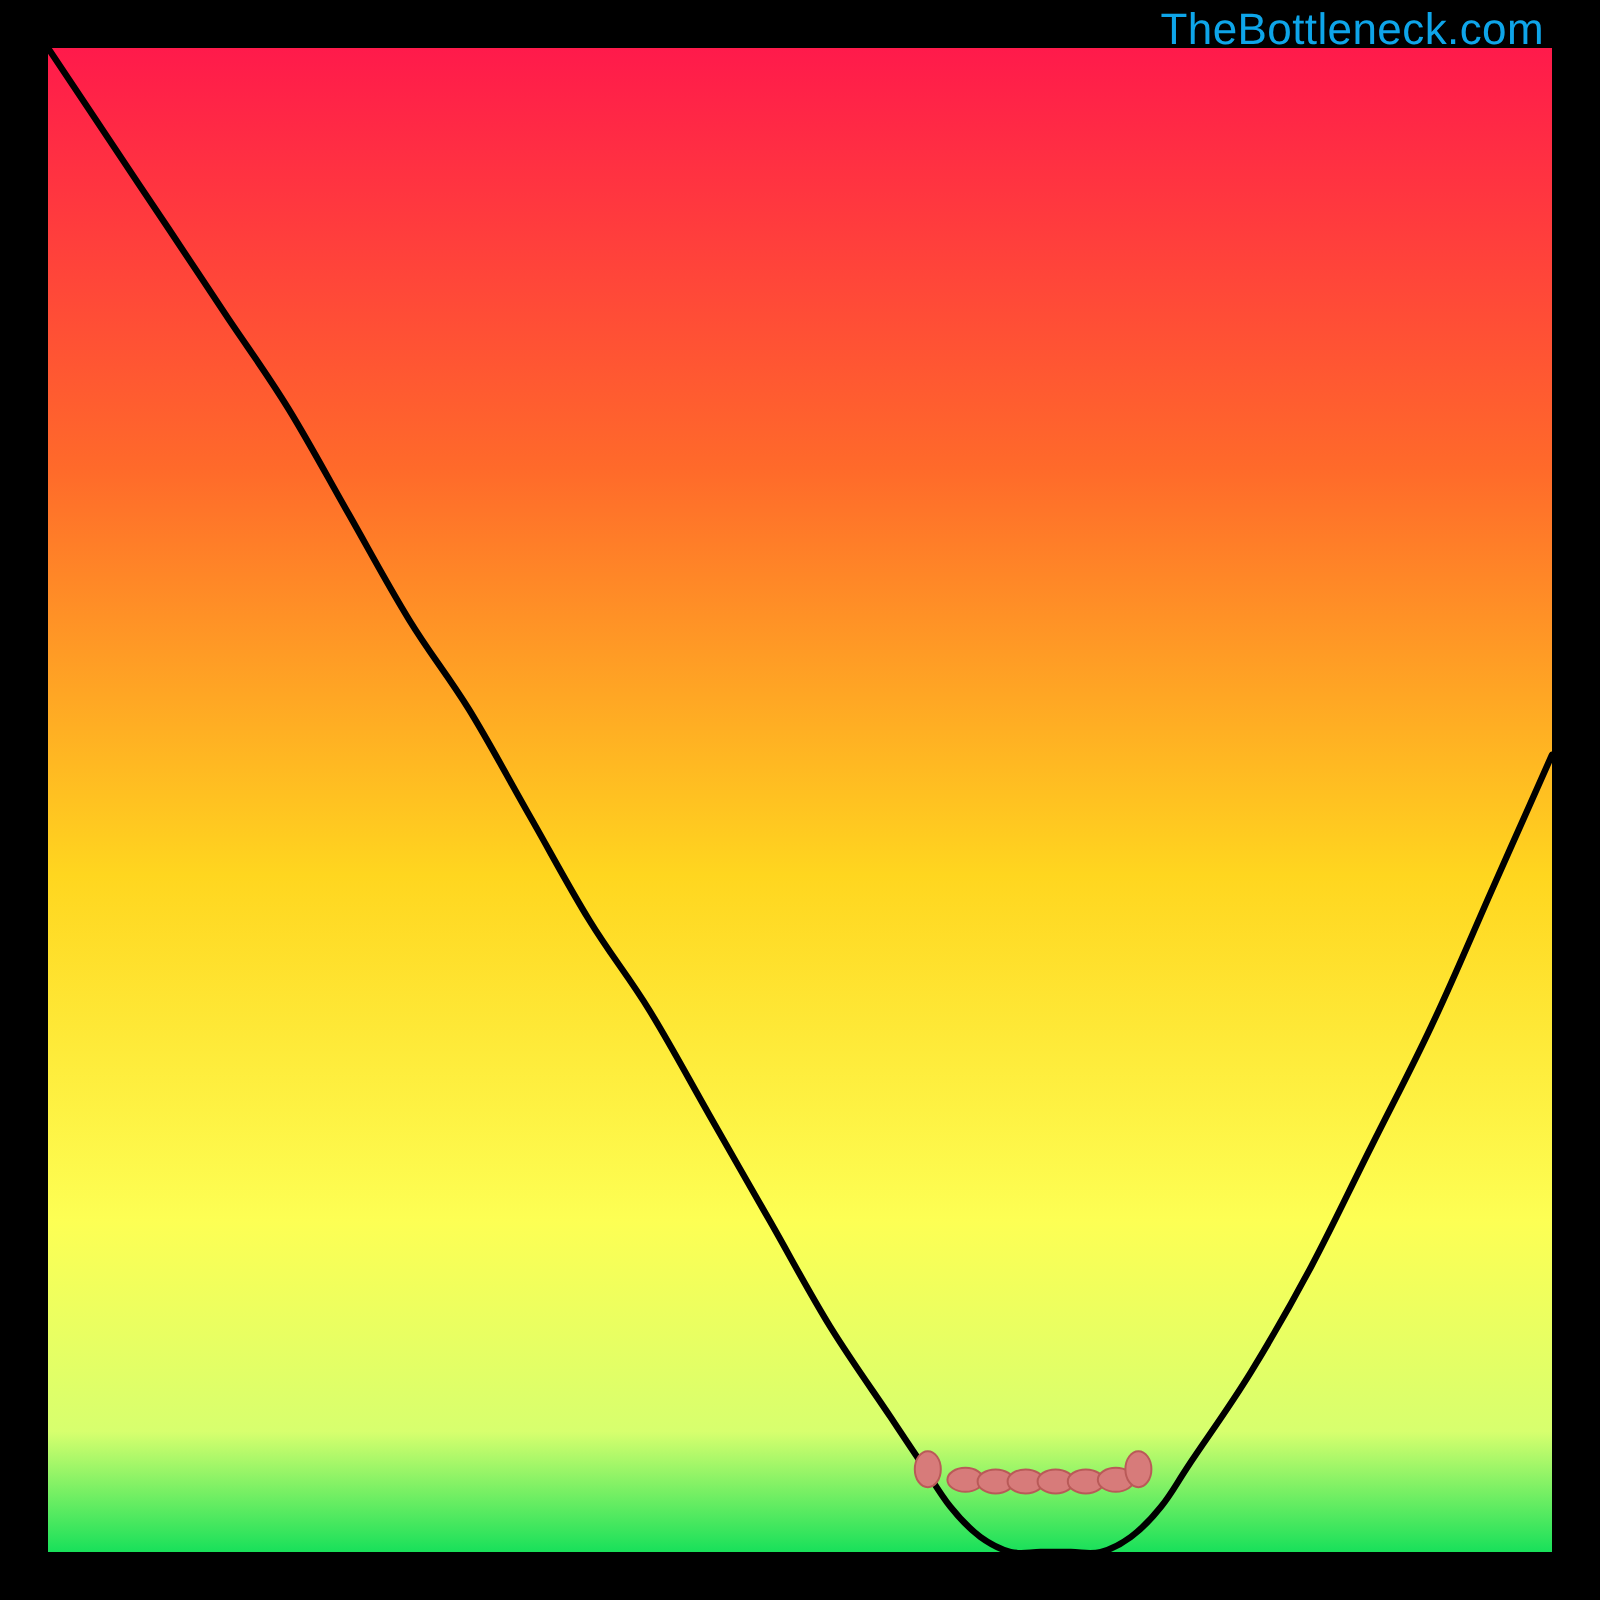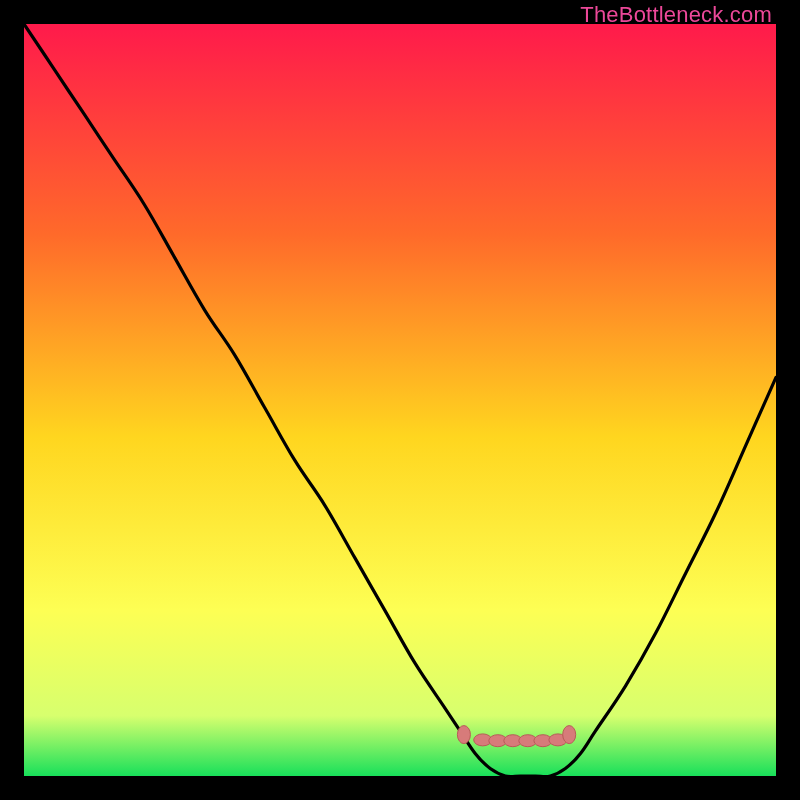--- a/index.html
+++ b/index.html
@@ -23,21 +23,21 @@
     position: absolute;
     left: 0;
     top: 0;
     width: 752px;
     height: 752px;
   }
   .watermark {
     position: absolute;
     top: 2px;
     right: 28px;
-    color: #ec4899;
+    color: #0ea5e9;
     font-size: 22px;
     font-weight: 500;
     letter-spacing: 0.2px;
     user-select: none;
   }
   svg { display: block; }
 </style>
 </head>
 <body>
 

